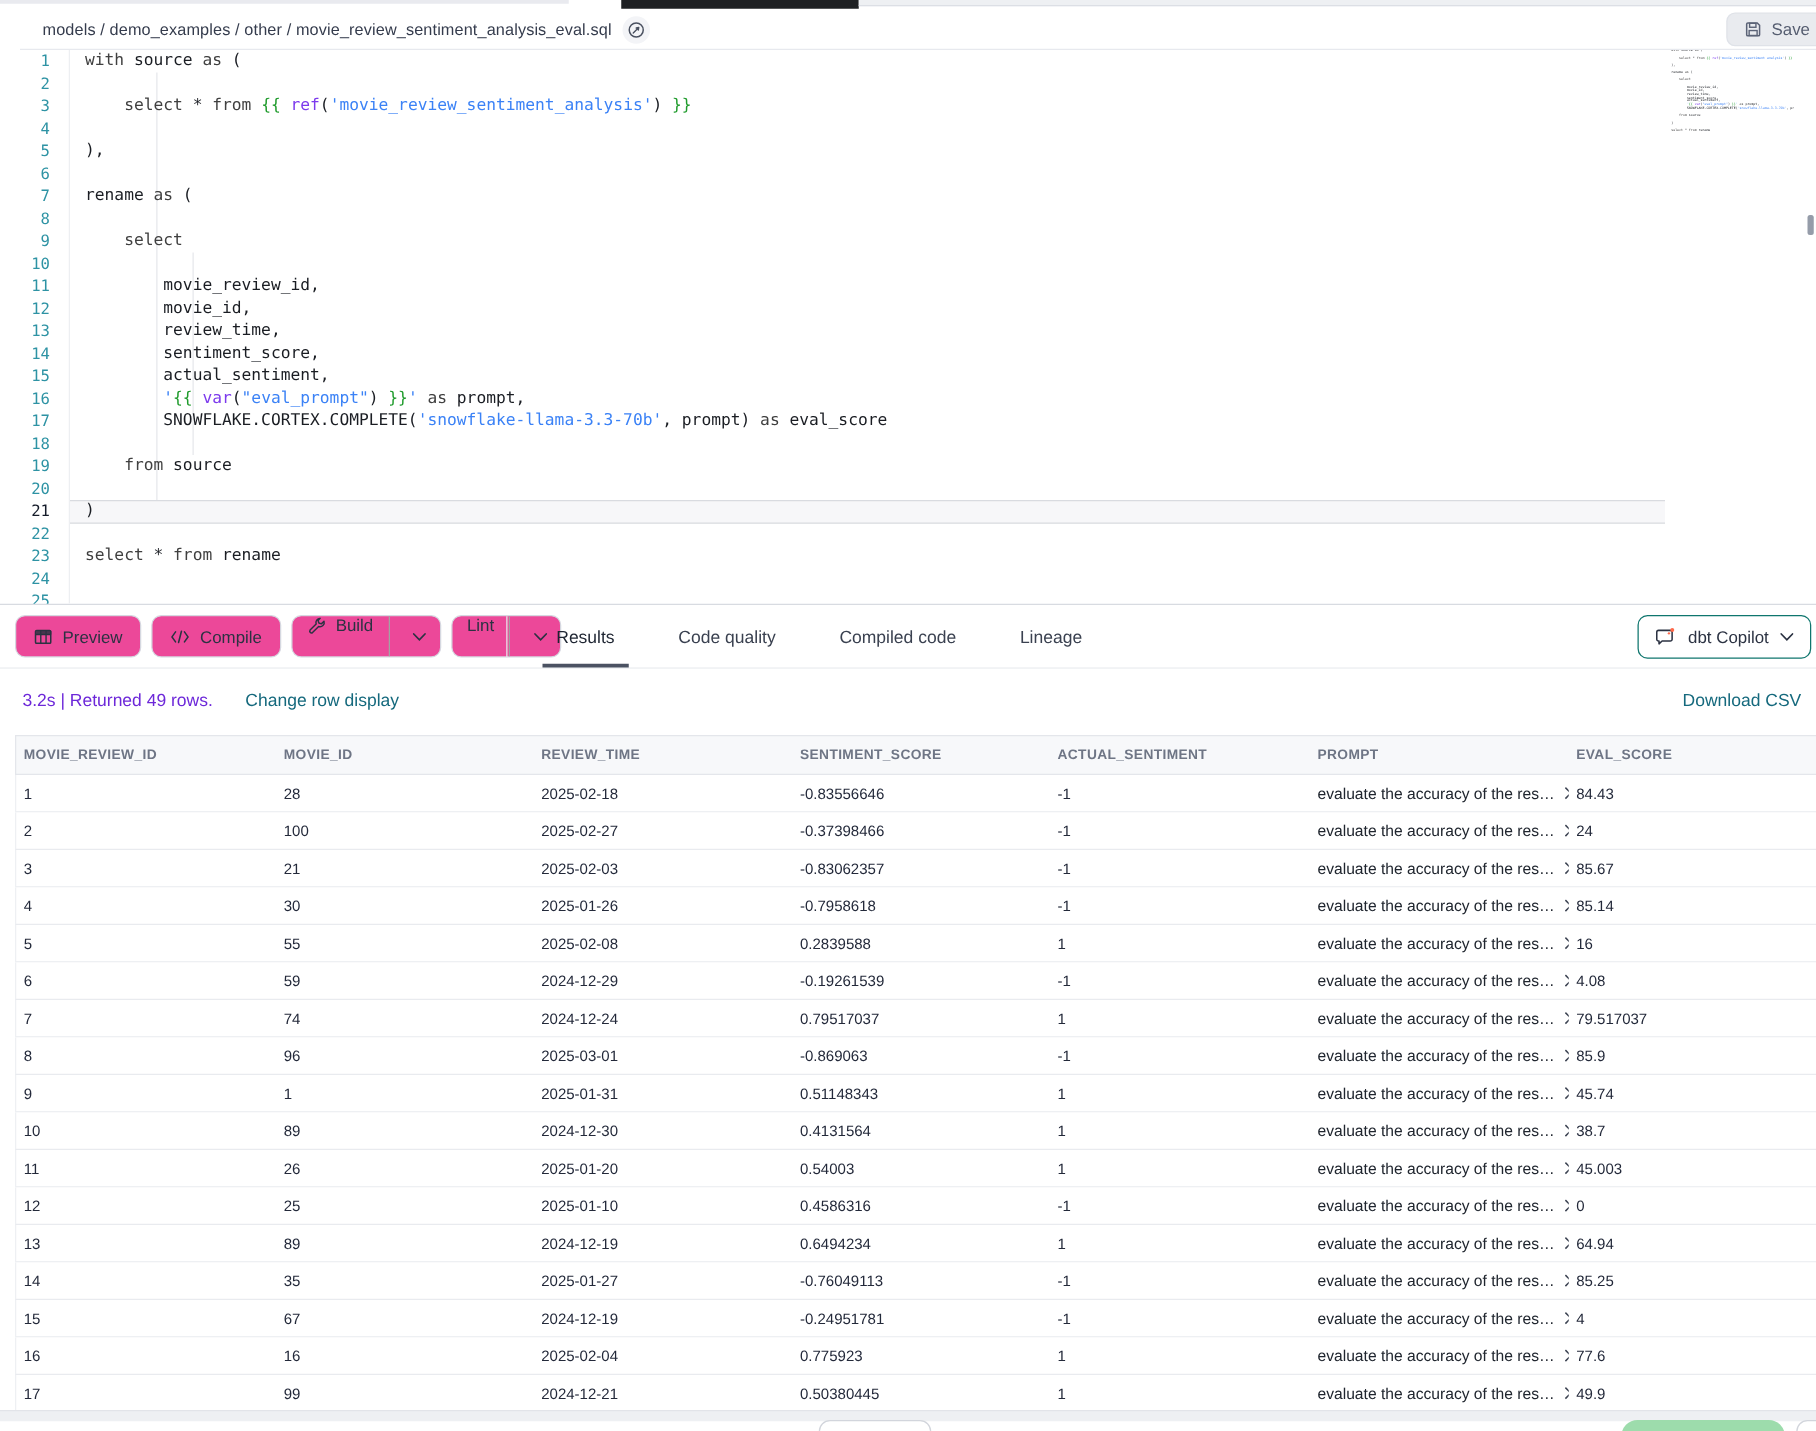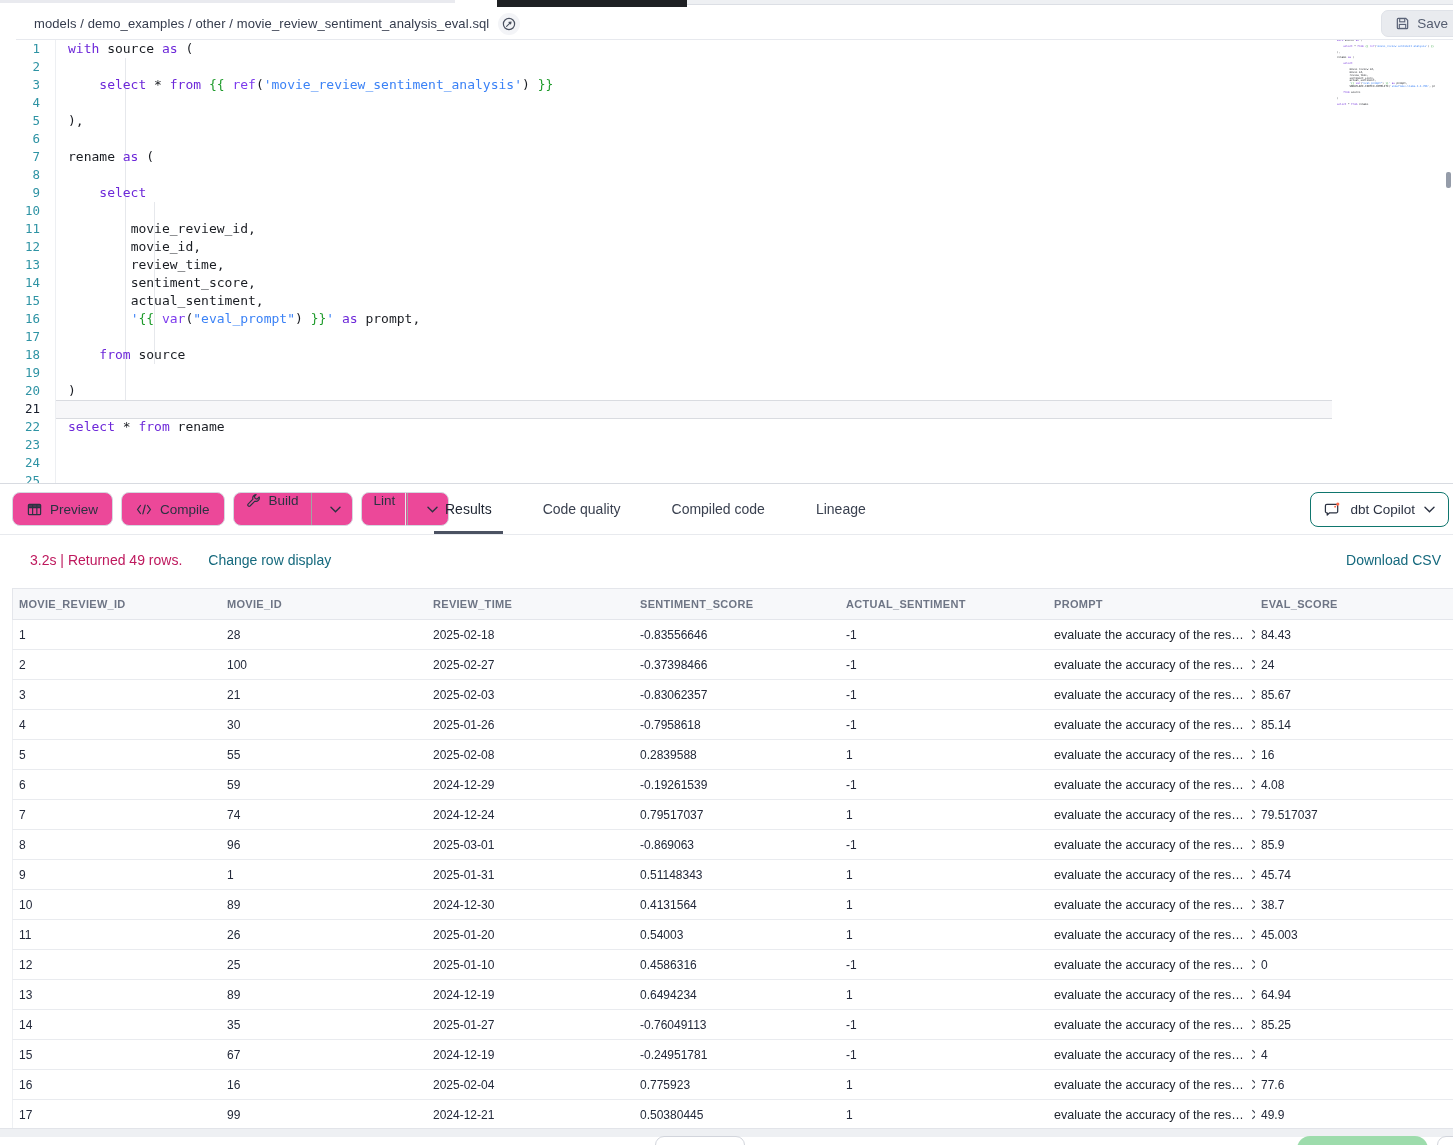--- a/index.html
+++ b/index.html
@@ -21,21 +21,21 @@
   .copilot-circ { width:22px; height:22px; margin-left:9px; border-radius:50%; background:#f3f4f7; display:flex; align-items:center; justify-content:center; }
   .save-btn { position:absolute; right:7px; top:2px; height:27px; padding:0 13px; background:#e9ebef; border:1px solid #dfe2e8; border-radius:7px; display:flex; align-items:center; gap:7px; font-size:13.5px; color:#555d70; cursor:pointer; }
 
   
   .editor { position:absolute; left:0; top:40px; width:1453px; height:444px; background:#fff; border-bottom:1px solid #d8dbe1; overflow:hidden; }
   .gutter { position:absolute; left:0; top:0; width:56px; height:100%; border-right:1px solid #edeff2; padding-top:0; }
   .ln { height:18px; line-height:18px; text-align:right; padding-right:15px; font-family:"DejaVu Sans Mono", monospace; font-size:12.5px; color:#2e93a4; }
   .ln-active { color:#151c2a; }
   .codearea { position:absolute; left:56px; top:0; right:0; bottom:0; }
   .code-line { height:18px; line-height:18px; padding-left:12px; font-family:"DejaVu Sans Mono", monospace; font-size:13px; white-space:pre; position:relative; z-index:2; }
-  .tk-kw{color:#6d28d9} .tk-id{color:#1a1d23} .tk-pl{color:#1a1d23}
+  .tk-kw{color:#404040} .tk-id{color:#1a1d23} .tk-pl{color:#1a1d23}
   .tk-str{color:#3b82f6} .tk-jj{color:#1f9b2c} .tk-fn{color:#7c3aed}
   .active-stripe { position:absolute; left:56px; top:360px; width:1276px; height:19px; background:#f7f7f9; border-top:1px solid #d9dbe0; border-bottom:1px solid #d9dbe0; z-index:1; }
   .iguide { position:absolute; width:1px; background:#e6e8ec; z-index:0; }
   .iguide.g1 { left:69px; top:18px; height:343px; }
   .iguide.g2 { left:98px; top:162px; height:162px; }
   .minimap { position:absolute; left:1335px; top:0; width:100px; height:78px; overflow:hidden; background:#fff; }
   .minimap .code-line { height:2.9px; line-height:2.9px; font-size:2.6px; padding-left:2px; }
   .vthumb { position:absolute; left:1446px; top:172px; width:5px; height:16px; background:#959ca9; border-radius:2px; }
 
   
@@ -47,21 +47,21 @@
   .tbtn.split .chev { display:flex; align-items:center; justify-content:center; width:32px; height:100%; }
   .tb-divider { position:absolute; left:405px; top:9px; height:33px; width:1px; background:#e6e8ec; }
   .tabs { position:absolute; left:406px; top:0; height:100%; display:flex; align-items:stretch; gap:29px; padding-left:28px; }
   .tab { display:flex; align-items:center; padding:0 11px; font-size:14px; color:#3a4150; cursor:pointer; border-bottom:3px solid transparent; padding-top:3px; }
   .tab.active { color:#1d2431; border-bottom-color:#4b5262; }
   .copilot-btn { position:absolute; right:4px; top:8px; height:35px; padding:0 13px; background:#fff; border:1px solid #0f766e; border-radius:8px; display:flex; align-items:center; gap:9px; font-size:13.5px; color:#2b3242; cursor:pointer; }
 
   
   .statusrow { position:absolute; left:0; top:535px; width:1453px; height:53px; background:#fff; }
   .statusrow .left { position:absolute; left:18px; top:17px; display:flex; gap:26px; align-items:center; }
-  .status-summary { font-size:14px; color:#be185d;margin-left:12px; }
+  .status-summary { font-size:14px; color:#6d28d9; }
   .link { font-size:14px; color:#15697d; cursor:pointer; }
   .dl { position:absolute; right:12px; top:17px; }
 
   
   .results { position:absolute; left:12px; top:588px; width:1441px; }
   .grid-row { display:grid; grid-template-columns:208px 206px 207px 206px 208px 207px 1fr; }
   .rhead { height:32px; background:#f7f8fa; border-top:1px solid #e4e6eb; border-bottom:1px solid #e4e6eb; border-left:1px solid #e4e6eb; align-items:center; }
   .hcell { font-size:11px; font-weight:bold; color:#6e7585; letter-spacing:.3px; padding-left:6px; display:flex; align-items:center; height:100%; }
   .trow { height:30px; border-bottom:1px solid #e9ebef; border-left:1px solid #eef0f3; align-items:center; background:#fff; }
   .cell { font-size:12px; color:#23293a; padding-left:6px; display:flex; align-items:center; height:100%; white-space:nowrap; overflow:hidden; }
@@ -147,20 +147,21 @@
       <div class="code-line"><span class="tk-id">rename</span><span class="tk-pl"> </span><span class="tk-kw">as</span><span class="tk-pl"> (</span></div>
       <div class="code-line"></div>
       <div class="code-line"><span class="tk-pl">    </span><span class="tk-kw">select</span></div>
       <div class="code-line"></div>
       <div class="code-line"><span class="tk-pl">        </span><span class="tk-id">movie_review_id</span><span class="tk-pl">,</span></div>
       <div class="code-line"><span class="tk-pl">        </span><span class="tk-id">movie_id</span><span class="tk-pl">,</span></div>
       <div class="code-line"><span class="tk-pl">        </span><span class="tk-id">review_time</span><span class="tk-pl">,</span></div>
       <div class="code-line"><span class="tk-pl">        </span><span class="tk-id">sentiment_score</span><span class="tk-pl">,</span></div>
       <div class="code-line"><span class="tk-pl">        </span><span class="tk-id">actual_sentiment</span><span class="tk-pl">,</span></div>
       <div class="code-line"><span class="tk-pl">        </span><span class="tk-str">'</span><span class="tk-jj">{{</span><span class="tk-pl"> </span><span class="tk-fn">var</span><span class="tk-pl">(</span><span class="tk-str">"eval_prompt"</span><span class="tk-pl">) </span><span class="tk-jj">}}</span><span class="tk-str">'</span><span class="tk-pl"> </span><span class="tk-kw">as</span><span class="tk-pl"> </span><span class="tk-id">prompt</span><span class="tk-pl">,</span></div>
+      <div class="code-line"><span class="tk-pl">        </span><span class="tk-id">SNOWFLAKE.CORTEX.COMPLETE</span><span class="tk-pl">(</span><span class="tk-str">'snowflake-llama-3.3-70b'</span><span class="tk-pl">, prompt) </span><span class="tk-kw">as</span><span class="tk-pl"> </span><span class="tk-id">eval_score</span></div>
       <div class="code-line"></div>
       <div class="code-line"><span class="tk-pl">    </span><span class="tk-kw">from</span><span class="tk-pl"> </span><span class="tk-id">source</span></div>
       <div class="code-line"></div>
       <div class="code-line"><span class="tk-pl">)</span></div>
       <div class="code-line"></div>
       <div class="code-line"><span class="tk-kw">select</span><span class="tk-pl"> * </span><span class="tk-kw">from</span><span class="tk-pl"> </span><span class="tk-id">rename</span></div>
       <div class="code-line"></div>
       <div class="code-line"></div>
     </div>
   <div class="minimap">

